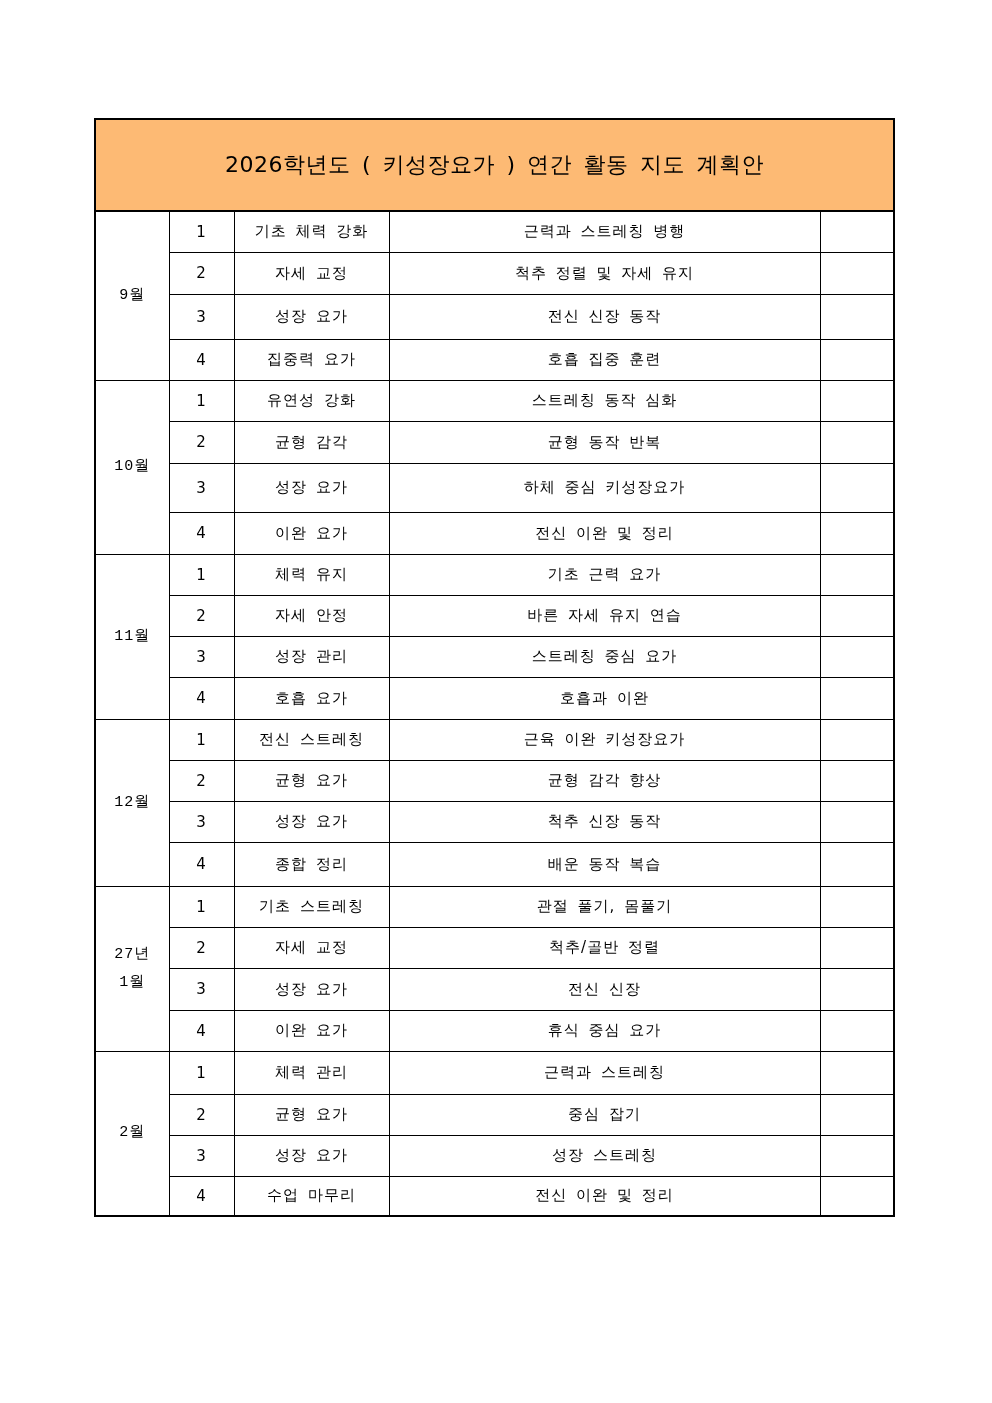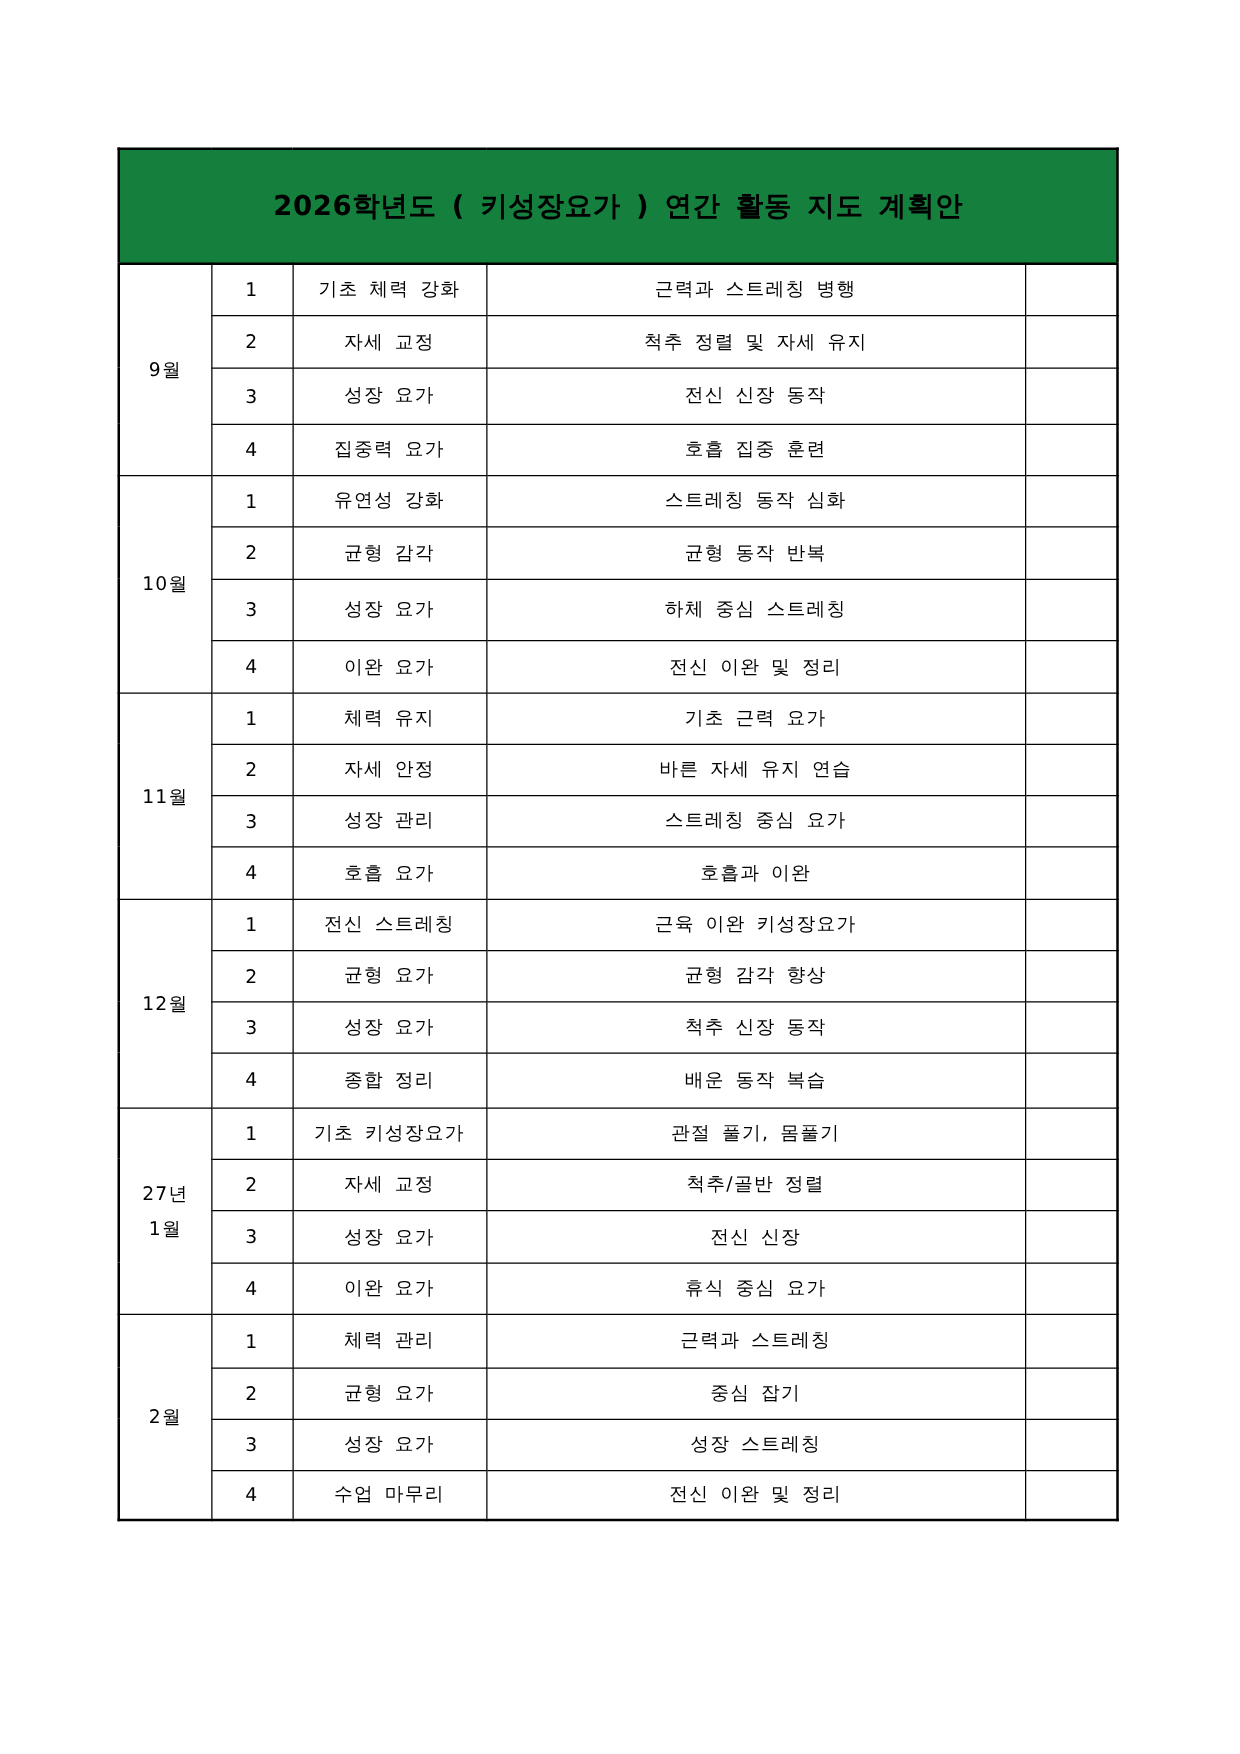--- a/index.html
+++ b/index.html
@@ -26,31 +26,32 @@
     .plan-table td {
       border: 1px solid #000;
       text-align: center;
       vertical-align: middle;
       padding: 0;
       font-size: 15px;
       letter-spacing: 1px;
       word-spacing: 3px;
     }
     .title-cell {
-      background: #15803d;
+      background: #fdba74;
       height: 90px;
-      font-weight: bold;
+      font-weight: normal;
       font-size: 22px !important;
       letter-spacing: 0.5px !important;
       word-spacing: 4px !important;
       border-bottom: 2px solid #000 !important;
     }
     .month-cell {
       font-size: 15px;
       line-height: 28px;
+      font-family: Liberation Mono, monospace;
     }
     .num-cell {
       font-size: 15px;
     }
     tr.first-in-group td {
       border-top: 1.5px solid #000;
     }
   </style>
 </head>
 <body>
@@ -103,21 +104,21 @@
     </tr>
     <tr style="height:42px">
       <td class="num-cell">2</td>
       <td>균형 감각</td>
       <td>균형 동작 반복</td>
       <td></td>
     </tr>
     <tr style="height:49px">
       <td class="num-cell">3</td>
       <td>성장 요가</td>
-      <td>하체 중심 스트레칭</td>
+      <td>하체 중심 키성장요가</td>
       <td></td>
     </tr>
     <tr style="height:42px">
       <td class="num-cell">4</td>
       <td>이완 요가</td>
       <td>전신 이완 및 정리</td>
       <td></td>
     </tr>
 
     <tr class="first-in-group" style="height:41px">
@@ -168,21 +169,21 @@
     <tr style="height:44px">
       <td class="num-cell">4</td>
       <td>종합 정리</td>
       <td>배운 동작 복습</td>
       <td></td>
     </tr>
 
     <tr class="first-in-group" style="height:41px">
       <td rowspan="4" class="month-cell"><span>27년</span><br><span>1월</span></td>
       <td class="num-cell">1</td>
-      <td>기초 키성장요가</td>
+      <td>기초 스트레칭</td>
       <td>관절 풀기, 몸풀기</td>
       <td></td>
     </tr>
     <tr style="height:41px">
       <td class="num-cell">2</td>
       <td>자세 교정</td>
       <td>척추/골반 정렬</td>
       <td></td>
     </tr>
     <tr style="height:42px">

